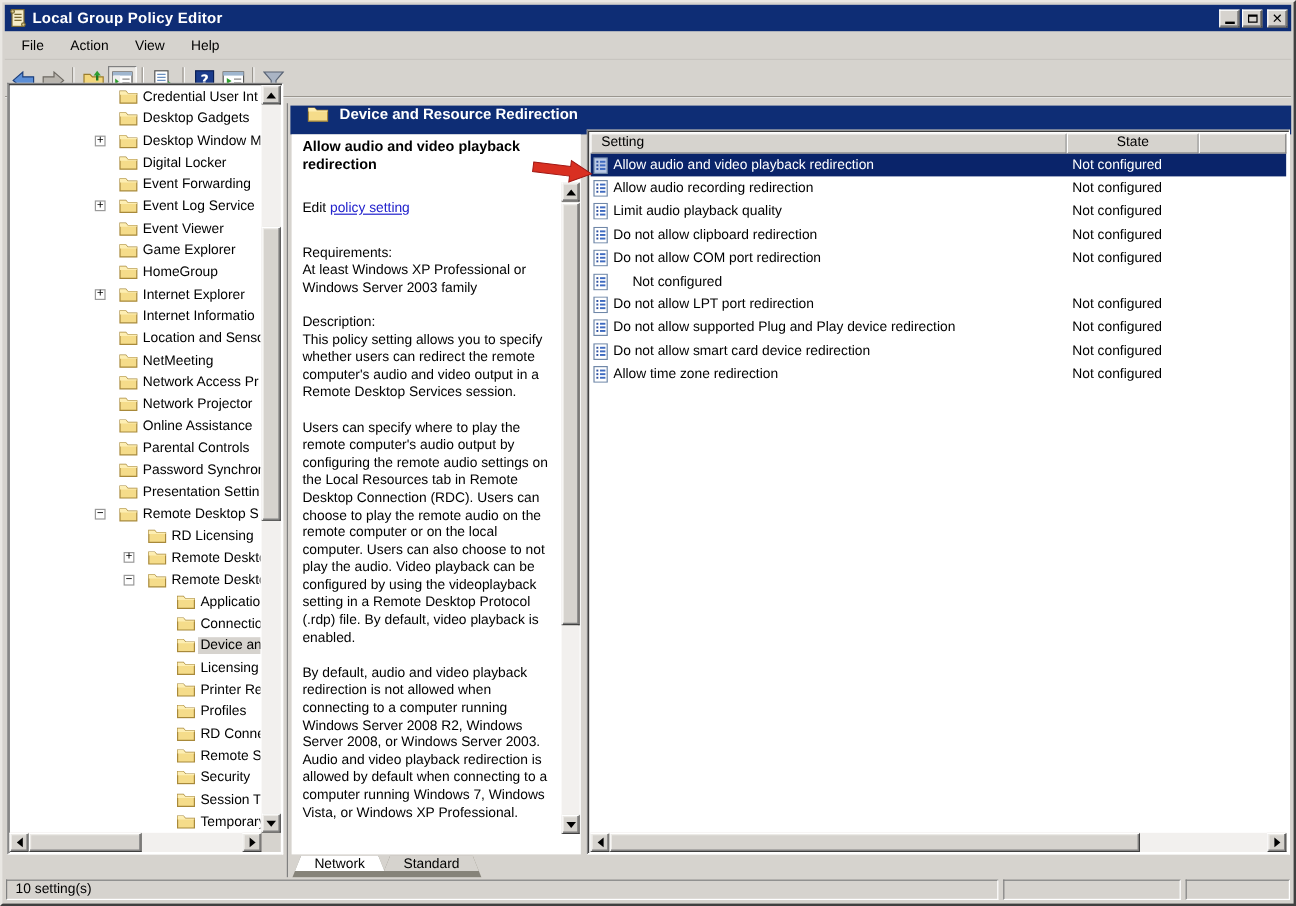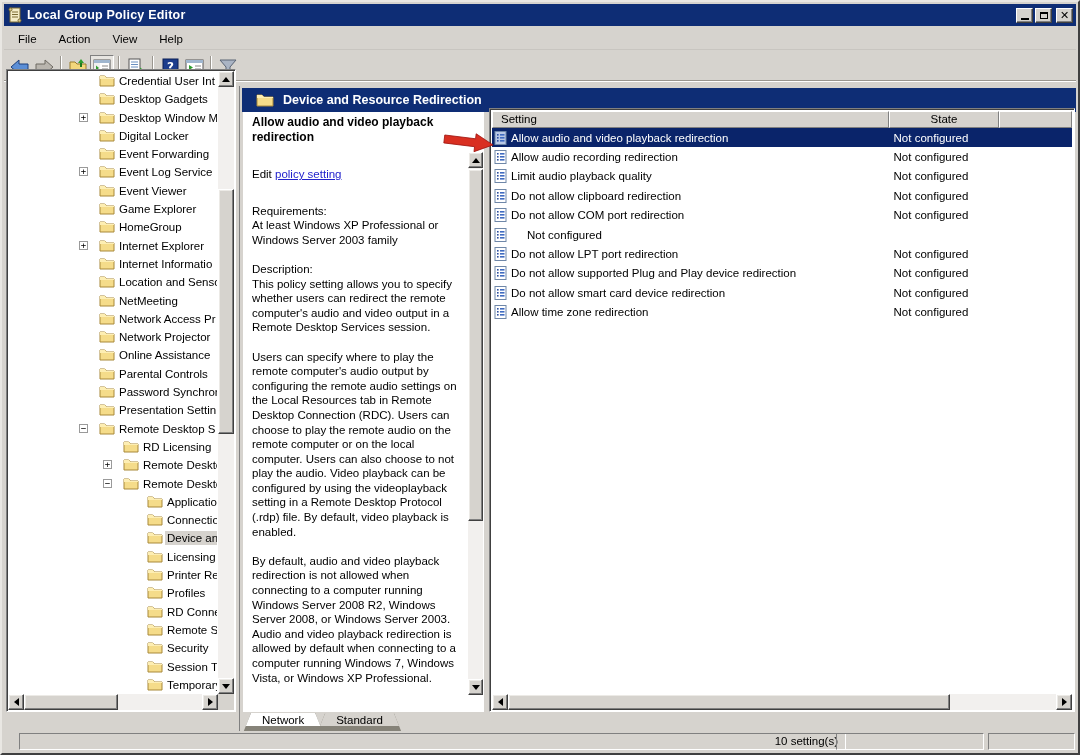--- a/index.html
+++ b/index.html
@@ -64,21 +64,21 @@
   .tree-vscroll .thumb{left:0;width:16px;top:118px;height:245px;}
   .tree-hscroll { position:absolute; left:1px; bottom:1px; height:16px; right:17px; }
   .tree-hscroll .left{left:0;} .tree-hscroll .right{right:0;}
   .tree-hscroll .thumb{top:0;height:16px;left:16px;width:94px;}
   .corner { position:absolute; right:1px; bottom:1px; width:16px; height:16px; background:#d6d3ce; }
 
   
   .right-panel { position:absolute; left:237px; top:84px; right:2px; height:647px;
     border-left:1px solid #808080; background:#d6d3ce; }
   .crumb-bar { position:absolute; left:2px; top:2px; right:0; height:24px; background:#0e2d75;
-    color:#fff; display:flex; align-items:center; font-weight:bold; font-size:12.5px; }
+    color:#fff; display:flex; align-items:flex-start; font-weight:bold; font-size:12.5px; }
   .crumb-bar .ficon { width:18px; height:14px; margin:0 9px 0 14px; display:inline-flex; }
 
   .detail-pane { position:absolute; left:3px; top:26px; width:241px; bottom:21px;
     background:#fff; overflow:hidden; }
   .dp-inner { position:absolute; left:9px; top:3px; width:214px; line-height:14.6px; font-size:11.5px; }
   .dp-title { font-weight:bold; font-size:12px; line-height:15px; margin-bottom:22px; width:218px; }
   .dp-edit { margin-bottom:22px; }
   .dp-edit a { color:#2222cc; text-decoration:underline; cursor:pointer; }
   .dp-label { }
   .dp-para { margin-bottom:14.6px; }
@@ -110,21 +110,21 @@
   .tab-o { clip-path:polygon(8px 0, calc(100% - 8px) 0, 100% 100%, 0 100%);
     background:#868379; padding:1px 1px 0 1px; margin-right:-6px; height:20px; }
   .tab { clip-path:polygon(8px 0, calc(100% - 8px) 0, 100% 100%, 0 100%);
     background:#d6d3ce; height:19px; padding:3px 18px 0 18px; font-size:11.5px; }
   .tab.active { background:#fff; }
 
   
   .statusbar { position:absolute; left:2px; right:2px; bottom:2px; height:20px; background:#d6d3ce; }
   .scell { position:absolute; top:2px; height:17px; border:1px solid; border-color:#808080 #fff #fff #808080;
     padding:1px 7px; font-size:11.5px; }
-  .s1 { left:15px; width:827px;text-align:right; }
+  .s1 { left:1px; width:827px; }
   .s2 { left:832px; width:148px; }
   .s3 { left:984px; right:1px; }
 
   .red-arrow { position:absolute; left:441px; top:129px; width:52px; height:24px; z-index:50; }
 </style>
 </head>
 <body>
 
 <div class="window">
 

